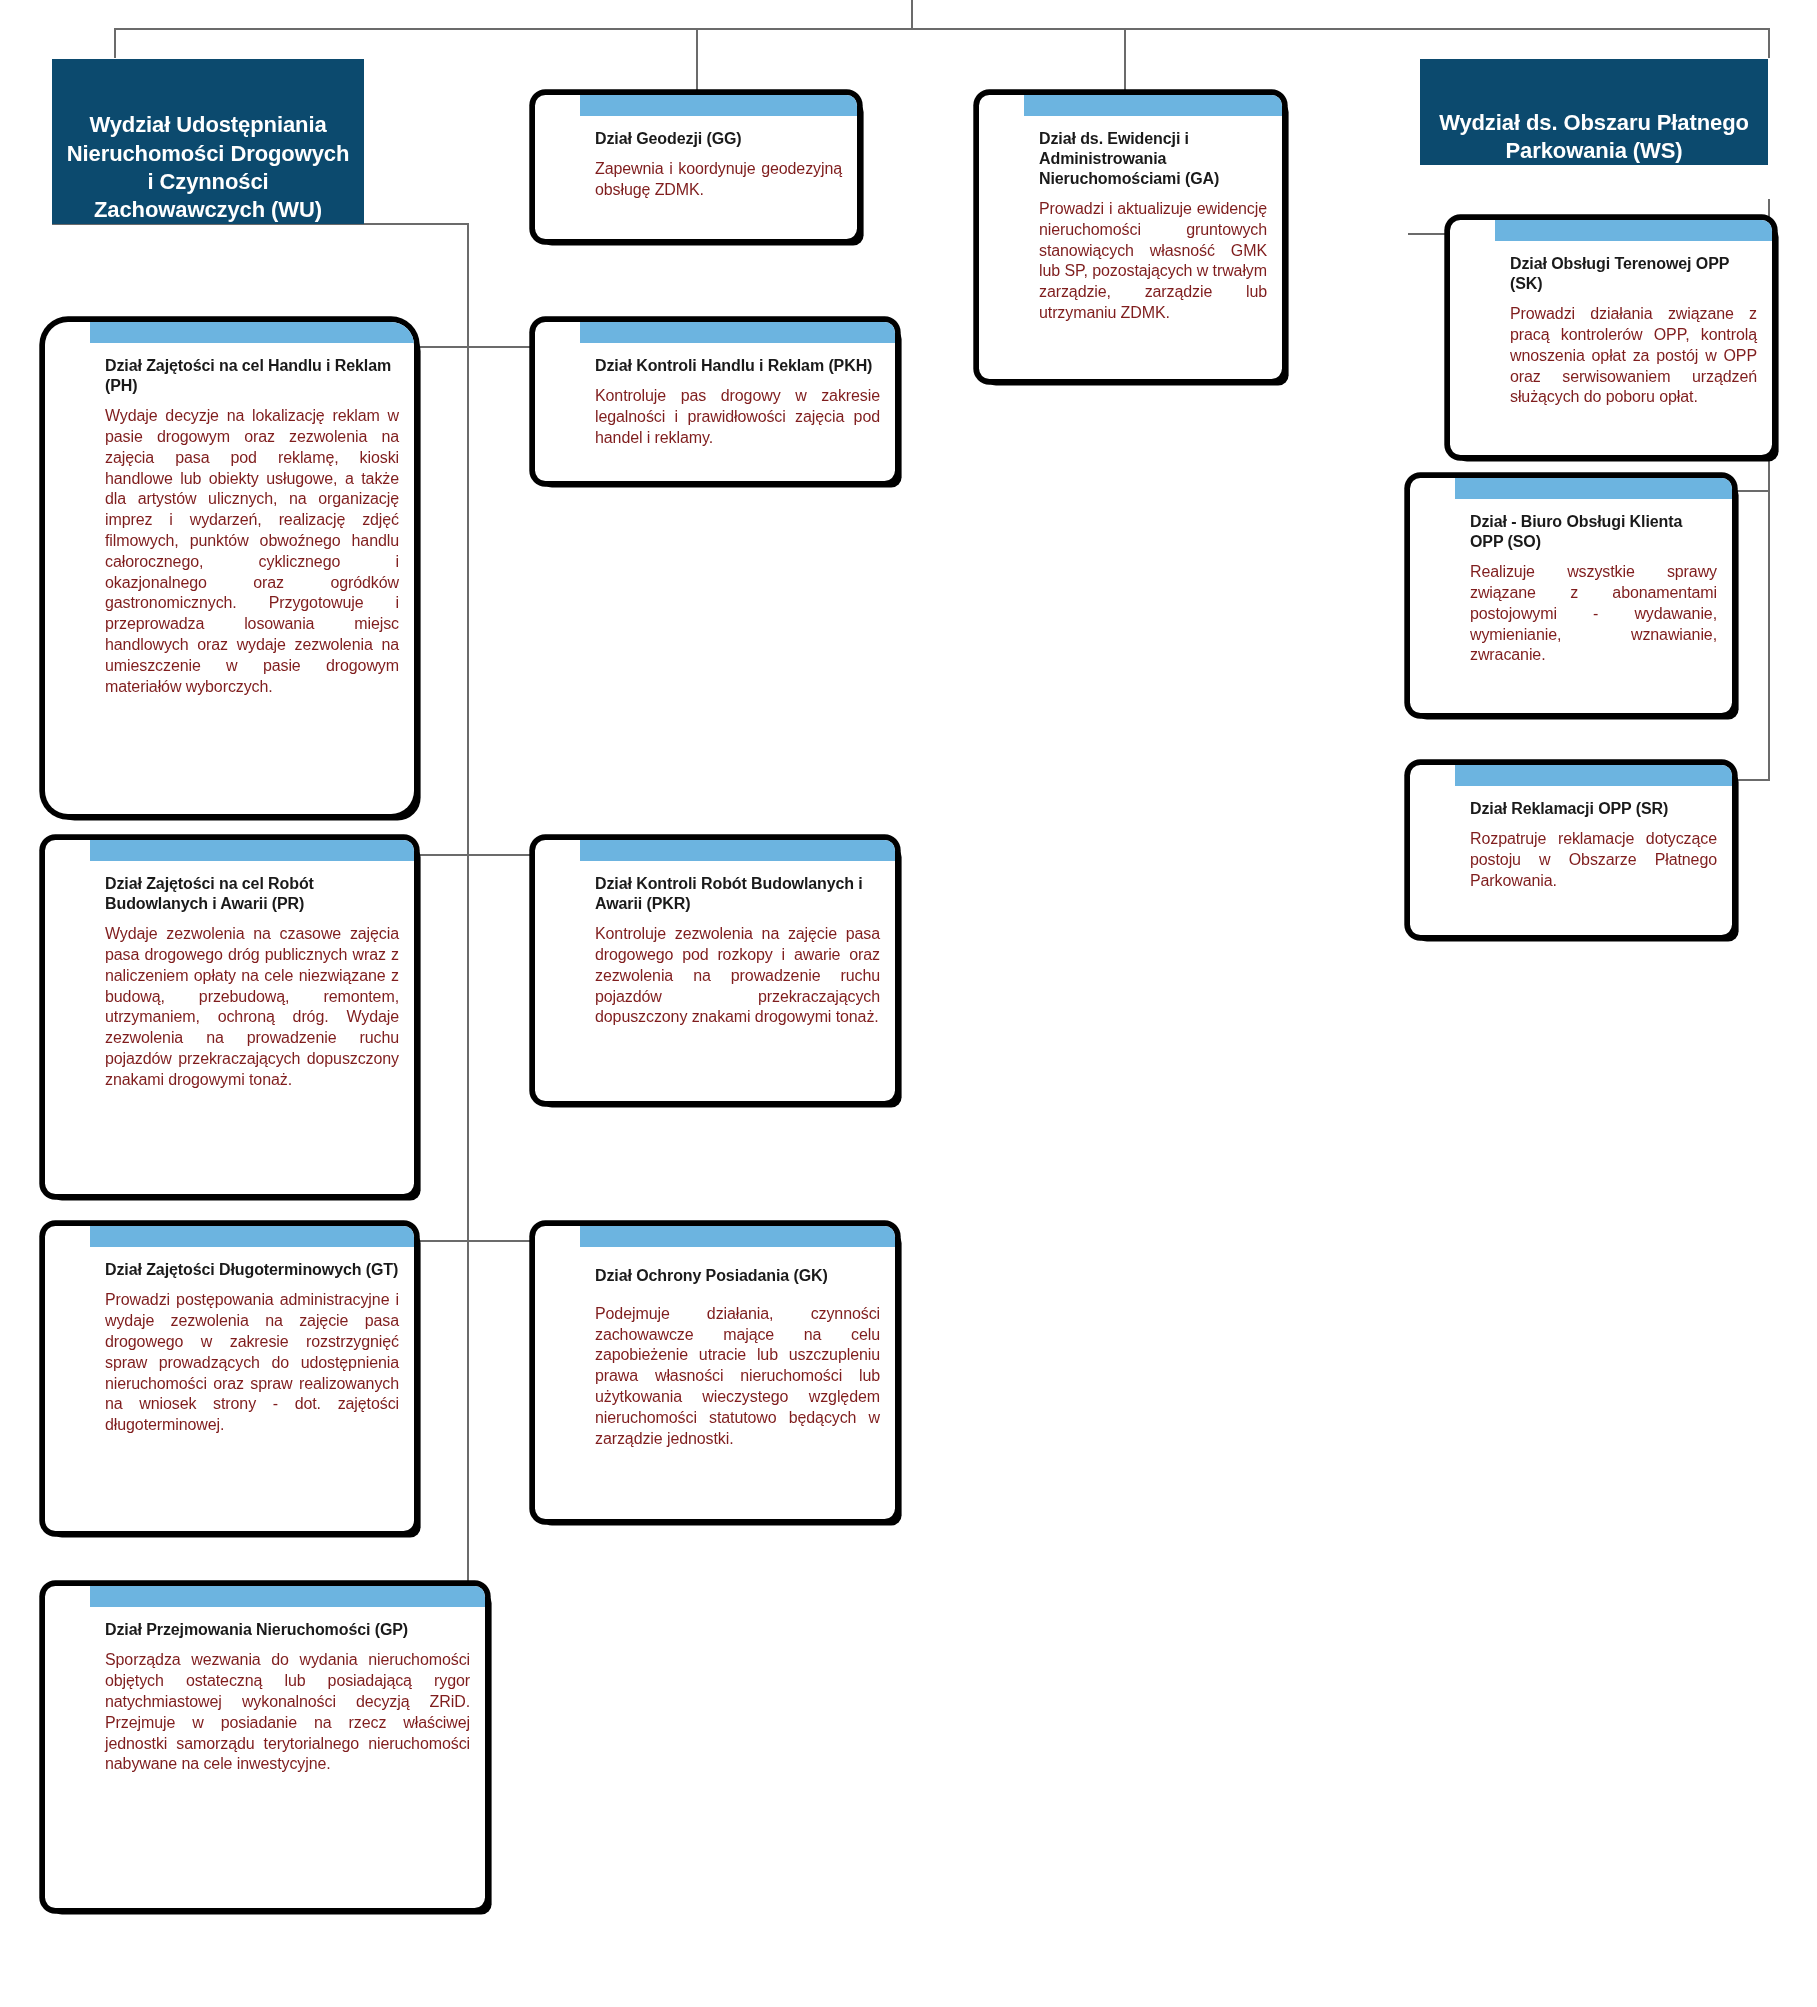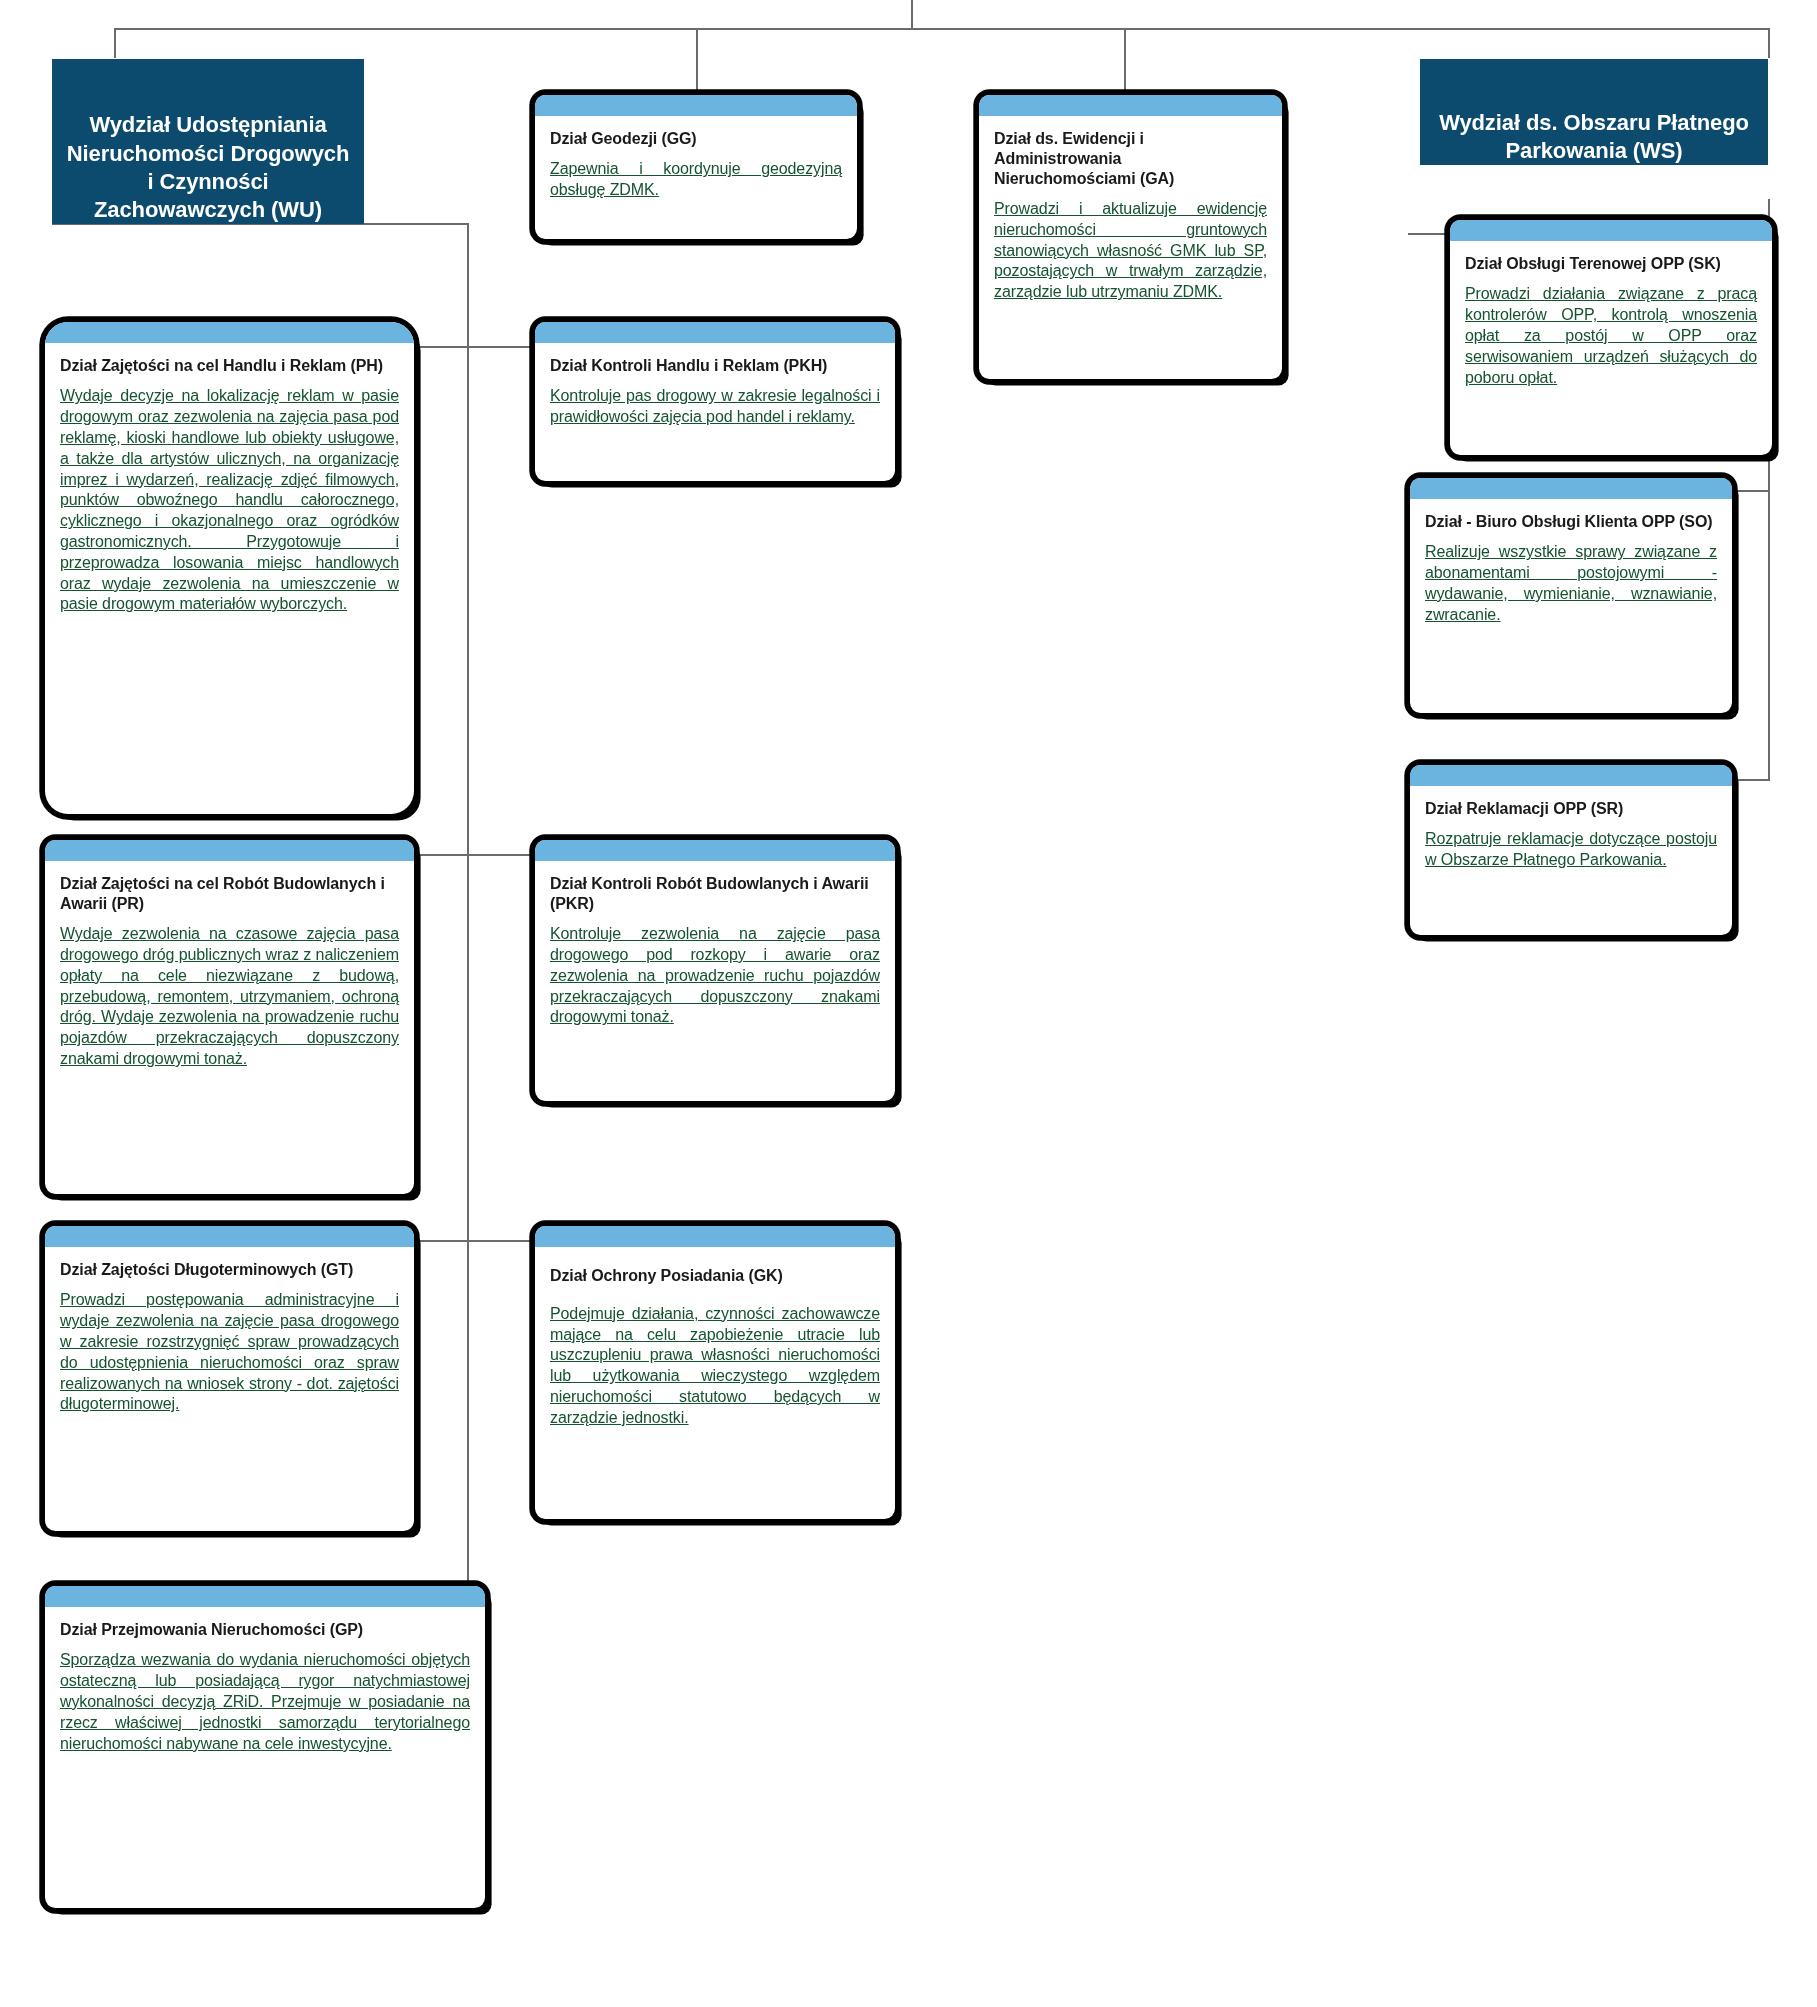--- a/index.html
+++ b/index.html
@@ -38,46 +38,46 @@
   
   .card {
     position: absolute;
     background: #ffffff;
     border-radius: 10.4px;
     box-shadow: 6.6px 6.6px 0 0 #000000,
                 0 0 0 5.7px #000000;
     overflow: hidden;
     display: flex;
     flex-direction: column;
+    padding-left: 45px;
   }
   .card-strip {
     background: #6cb4e0;
     width: 100%;
     flex: 0 0 auto;
   }
   .card-body {
     flex: 1 1 auto;
     padding: 13.2px 15px 9.5px 15px;
     display: flex;
     flex-direction: column;
   }
   .card-title {
     font-weight: bold;
     color: #1a1a1a;
     line-height: 1.24;
     letter-spacing: -0.1px;
     margin-bottom: 10.4px;
   }
   .card-text {
-    color: #14532d;
+    color: #7f1d1d;
     line-height: 1.30;
     text-align: justify;
     letter-spacing: -0.1px;
     hyphens: auto;
-    text-decoration: underline;
   }
   .fs17 { font-size: 16px; }
   .fs23 { font-size: 22px; }
 </style>
 </head>
 <body>
 
 <div id="canvas">
 
   <div class="line v" style="left:911px; top:0px; height:30px;"></div>

